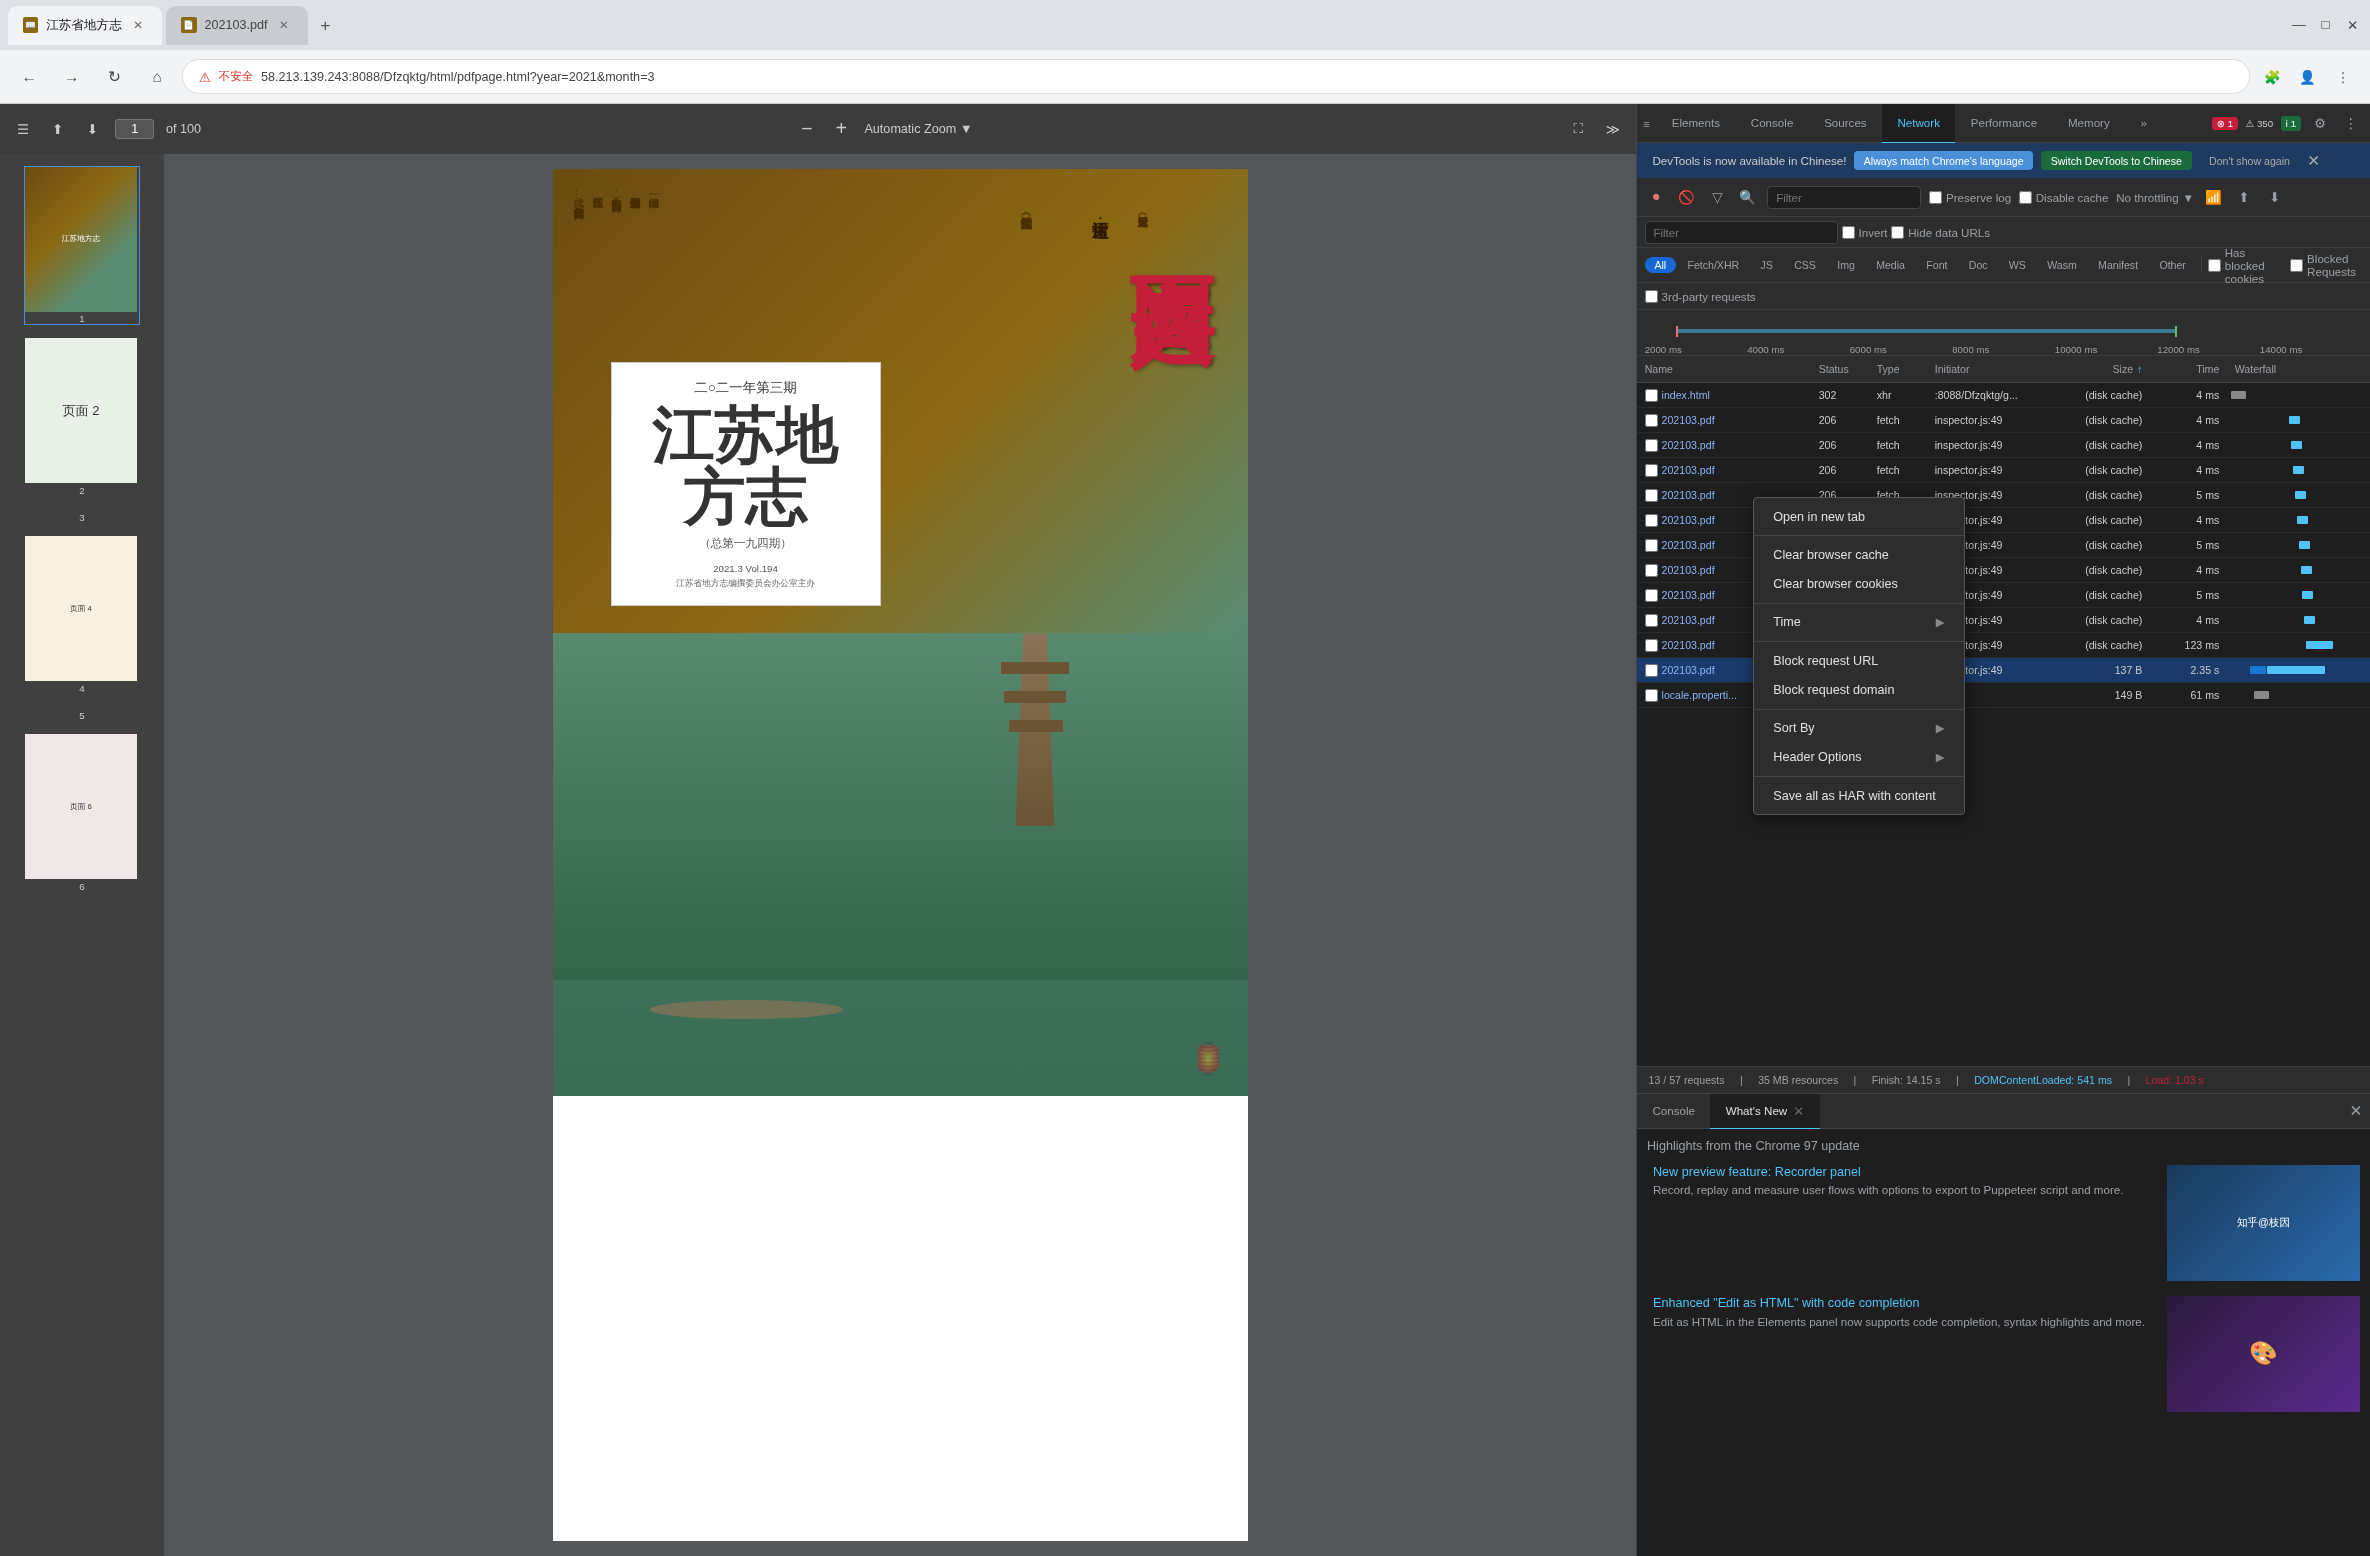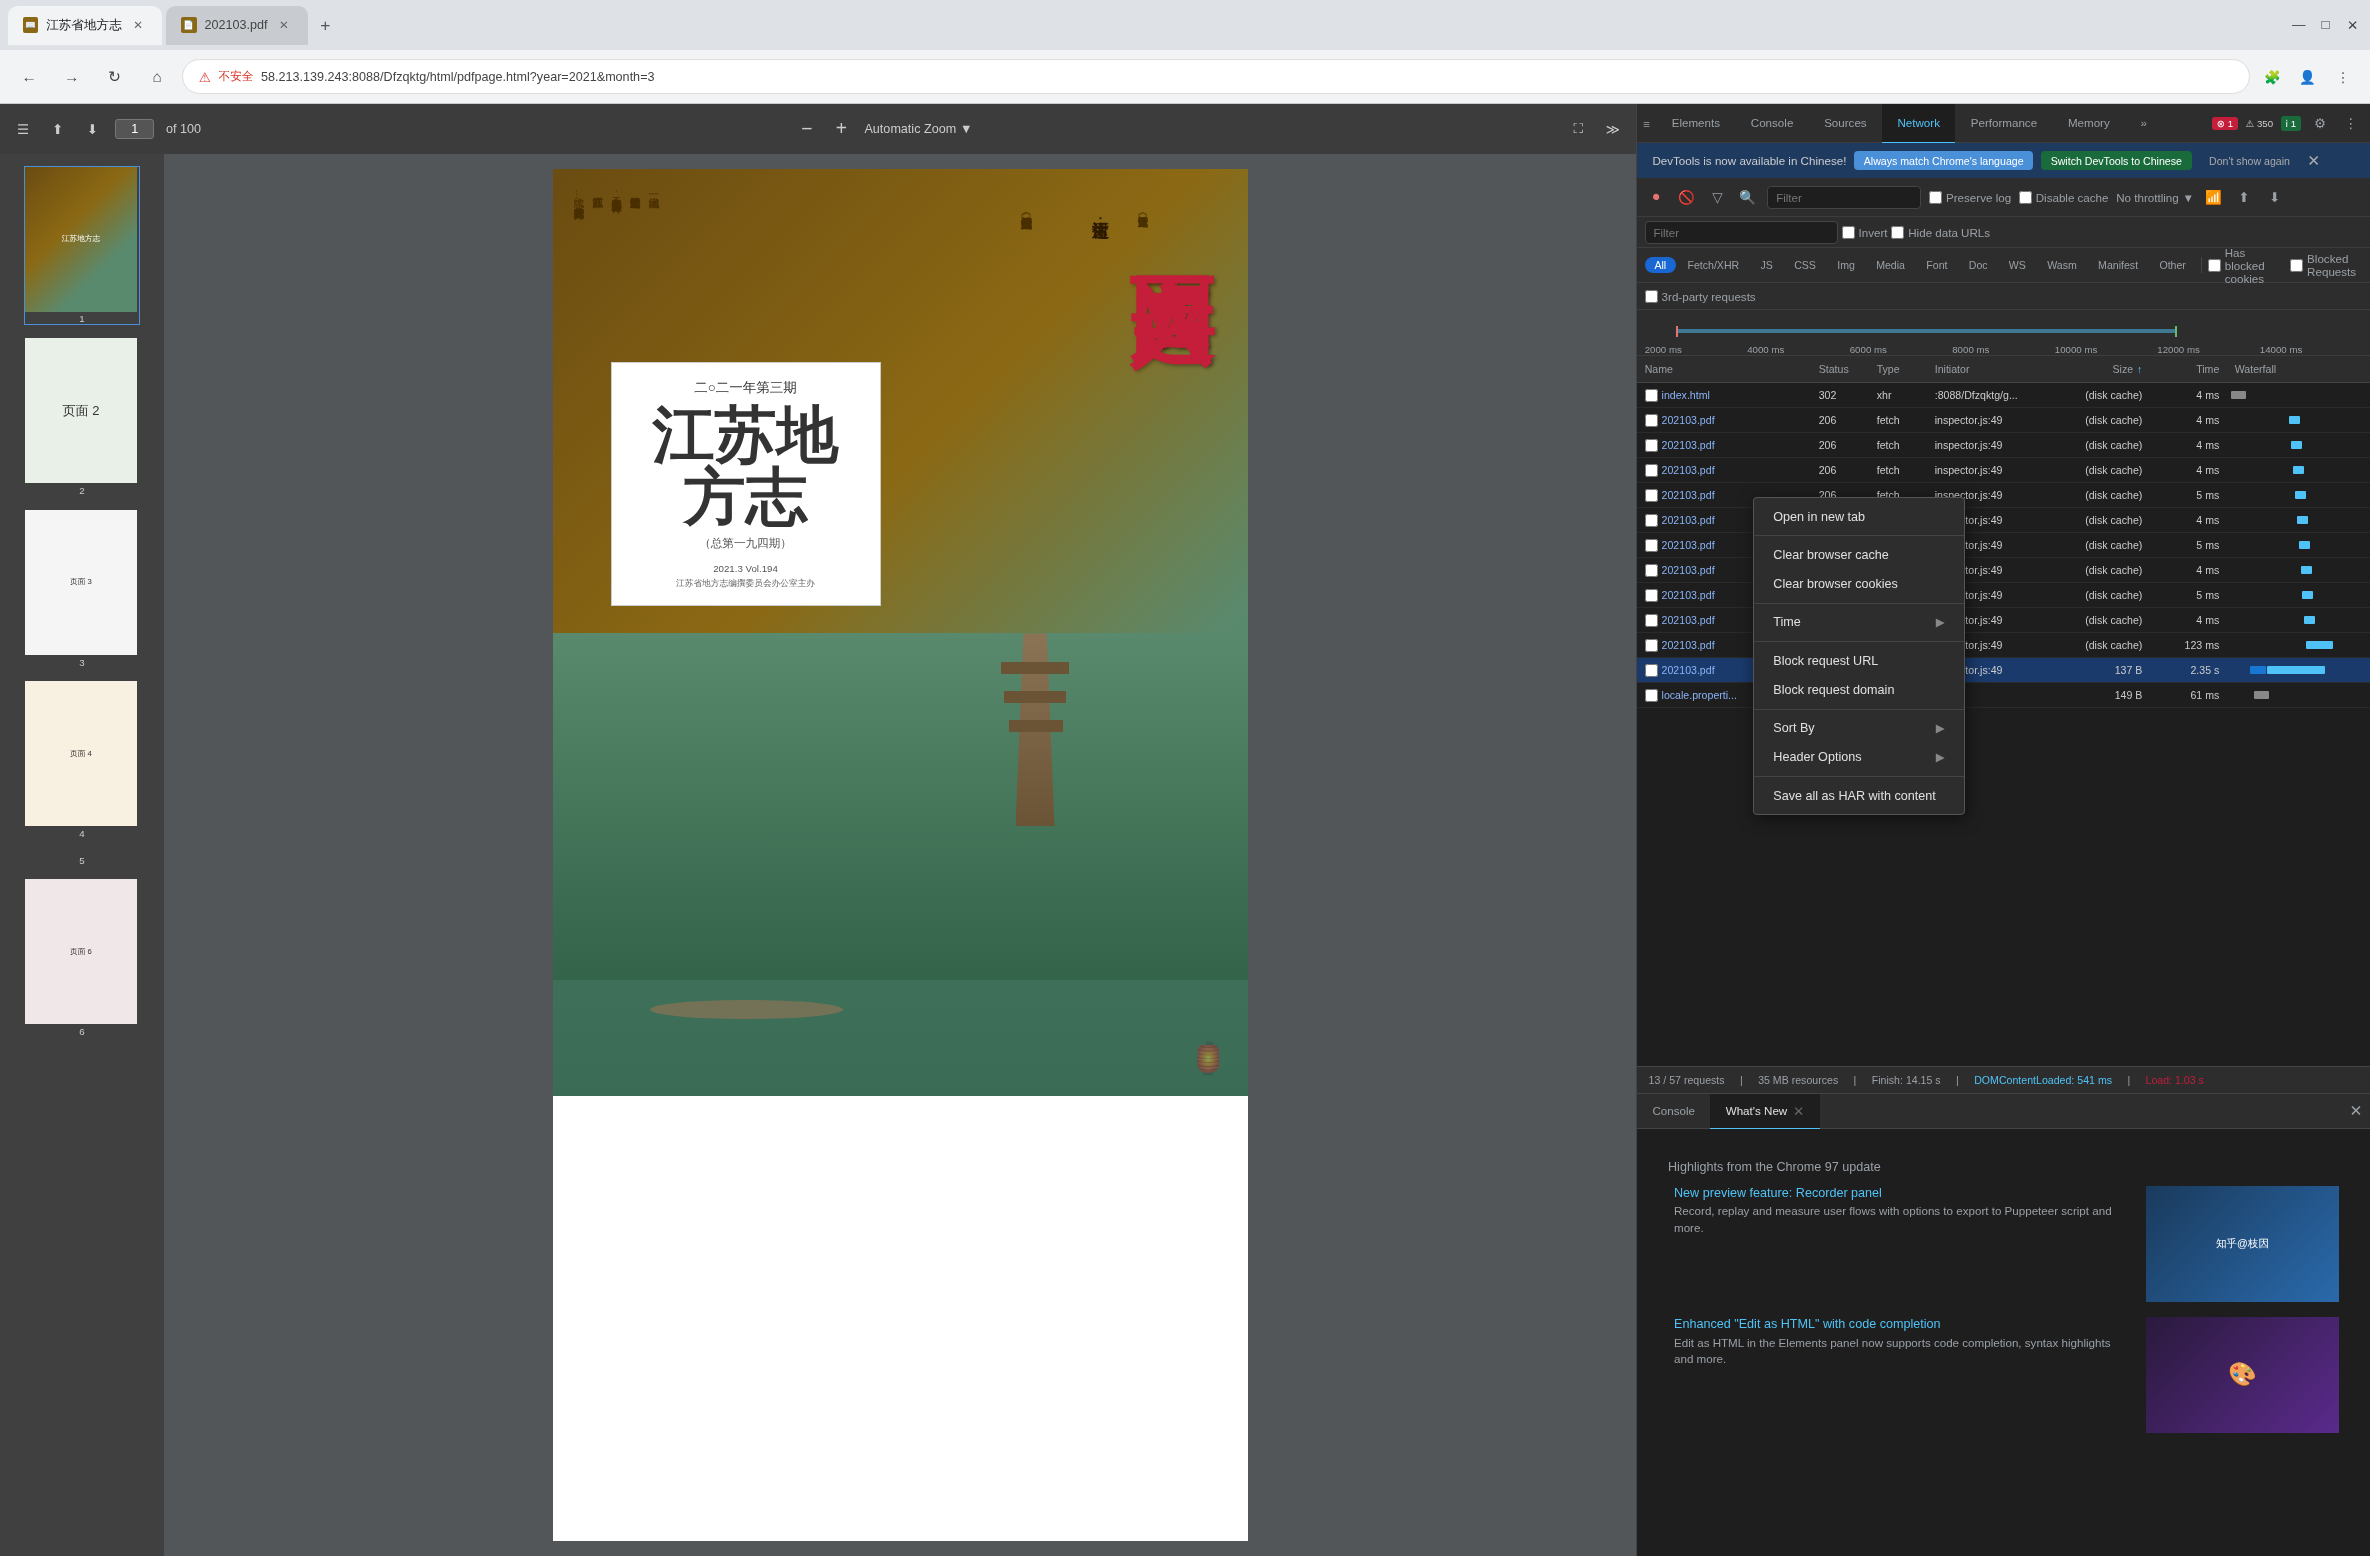--- a/index.html
+++ b/index.html
@@ -99,21 +99,21 @@
 
     
     .network-status { height: 27px; background: #2d2d2d; display: flex; align-items: center; padding: 0 11.6px; gap: 15.4px; font-size: 10.6px; color: #9aa0a6; border-top: 1px solid #444; }
 
     
     .bottom-panel { height: 463px; background: #1e1e1e; border-top: 1.9px solid #444; display: flex; flex-direction: column; }
     .bottom-tabs { height: 35px; background: #2d2d2d; display: flex; align-items: center; gap: 0; border-bottom: 1px solid #444; }
     .bottom-tab { padding: 0 15.4px; height: 35px; display: flex; align-items: center; font-size: 11.6px; color: #9aa0a6; cursor: pointer; gap: 5.8px; border-bottom: 1.9px solid transparent; }
     .bottom-tab.active { color: #e0e0e0; border-bottom-color: #4fc3f7; background: #1e1e1e; }
     .bottom-tab-close { font-size: 13.5px; color: #666; cursor: pointer; }
-    .bottom-content { flex: 1; padding: 31px; overflow: auto; color: #ccc; font-size: 12.6px; }
+    .bottom-content { flex: 1; padding: 10px; overflow: auto; color: #ccc; font-size: 12.6px; }
     .whatsnew-title { font-size: 12.6px; color: #9aa0a6; margin-bottom: 11.6px; }
     .whatsnew-item { display: flex; gap: 15.4px; margin-bottom: 15.4px; }
     .whatsnew-text { flex: 1; margin-left: 6px; }
     .whatsnew-link { color: #4fc3f7; font-size: 12.6px; font-weight: 500; display: block; margin-bottom: 3.9px; cursor: pointer; }
     .whatsnew-desc { color: #9aa0a6; font-size: 11.6px; line-height: 1.4; }
     .whatsnew-thumb { width: 193px; height: 116px; background: #333; flex-shrink: 0; display: flex; align-items: center; justify-content: center; font-size: 27px; color: #666; overflow: hidden; }
 
     
     .pdf-cover { width: 100%; height: 927px; background: linear-gradient(135deg, #6b4c11 0%, #8b6914 40%, #5a8a6e 70%, #3a6b50 100%); position: relative; display: flex; flex-direction: column; }
 
@@ -205,23 +205,20 @@
             </div>
             <div style="color:#ccc;font-size:9.7px;text-align:center;margin-top:1.9px;">1</div>
           </div>
           <div class="pdf-thumb">
             <div class="pdf-thumb-inner" style="background:#e8f0e8;">
               <span style="font-size:13px;color:#333;padding:3.9px;">页面 2</span>
             </div>
             <div style="color:#ccc;font-size:9.7px;text-align:center;margin-top:1.9px;">2</div>
           </div>
           <div class="pdf-thumb">
-            <div class="pdf-thumb-inner" style="background:#f5f5f5;">
-              <span style="font-size:7.7px;color:#333;text-align:center;padding:3.9px;">页面 3</span>
-            </div>
             <div style="color:#ccc;font-size:9.7px;text-align:center;margin-top:1.9px;">3</div>
           </div>
           <div class="pdf-thumb">
             <div class="pdf-thumb-inner" style="background:#f8f0e0;">
               <span style="font-size:7.7px;color:#333;text-align:center;padding:3.9px;">页面 4</span>
             </div>
             <div style="color:#ccc;font-size:9.7px;text-align:center;margin-top:1.9px;">4</div>
           </div>
           <div class="pdf-thumb">
             <div style="color:#ccc;font-size:9.7px;text-align:center;margin-top:1.9px;">5</div>

